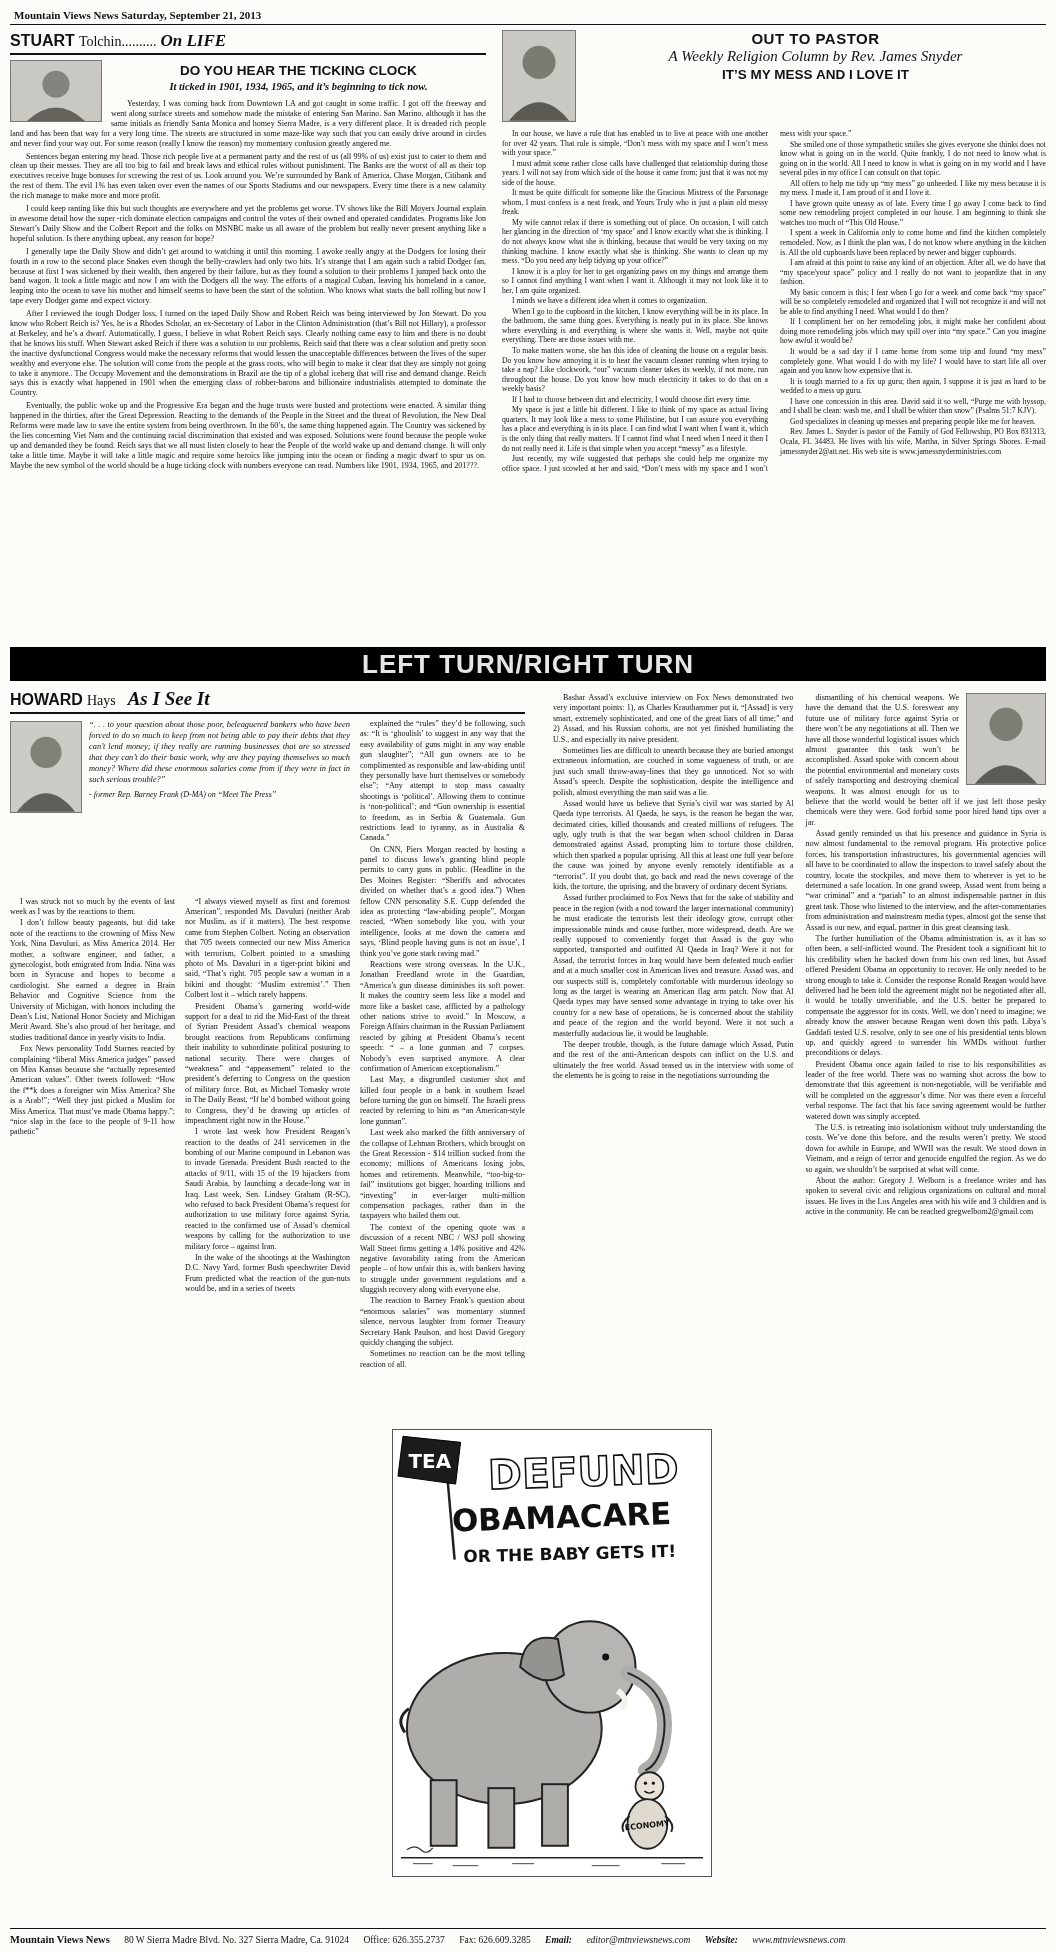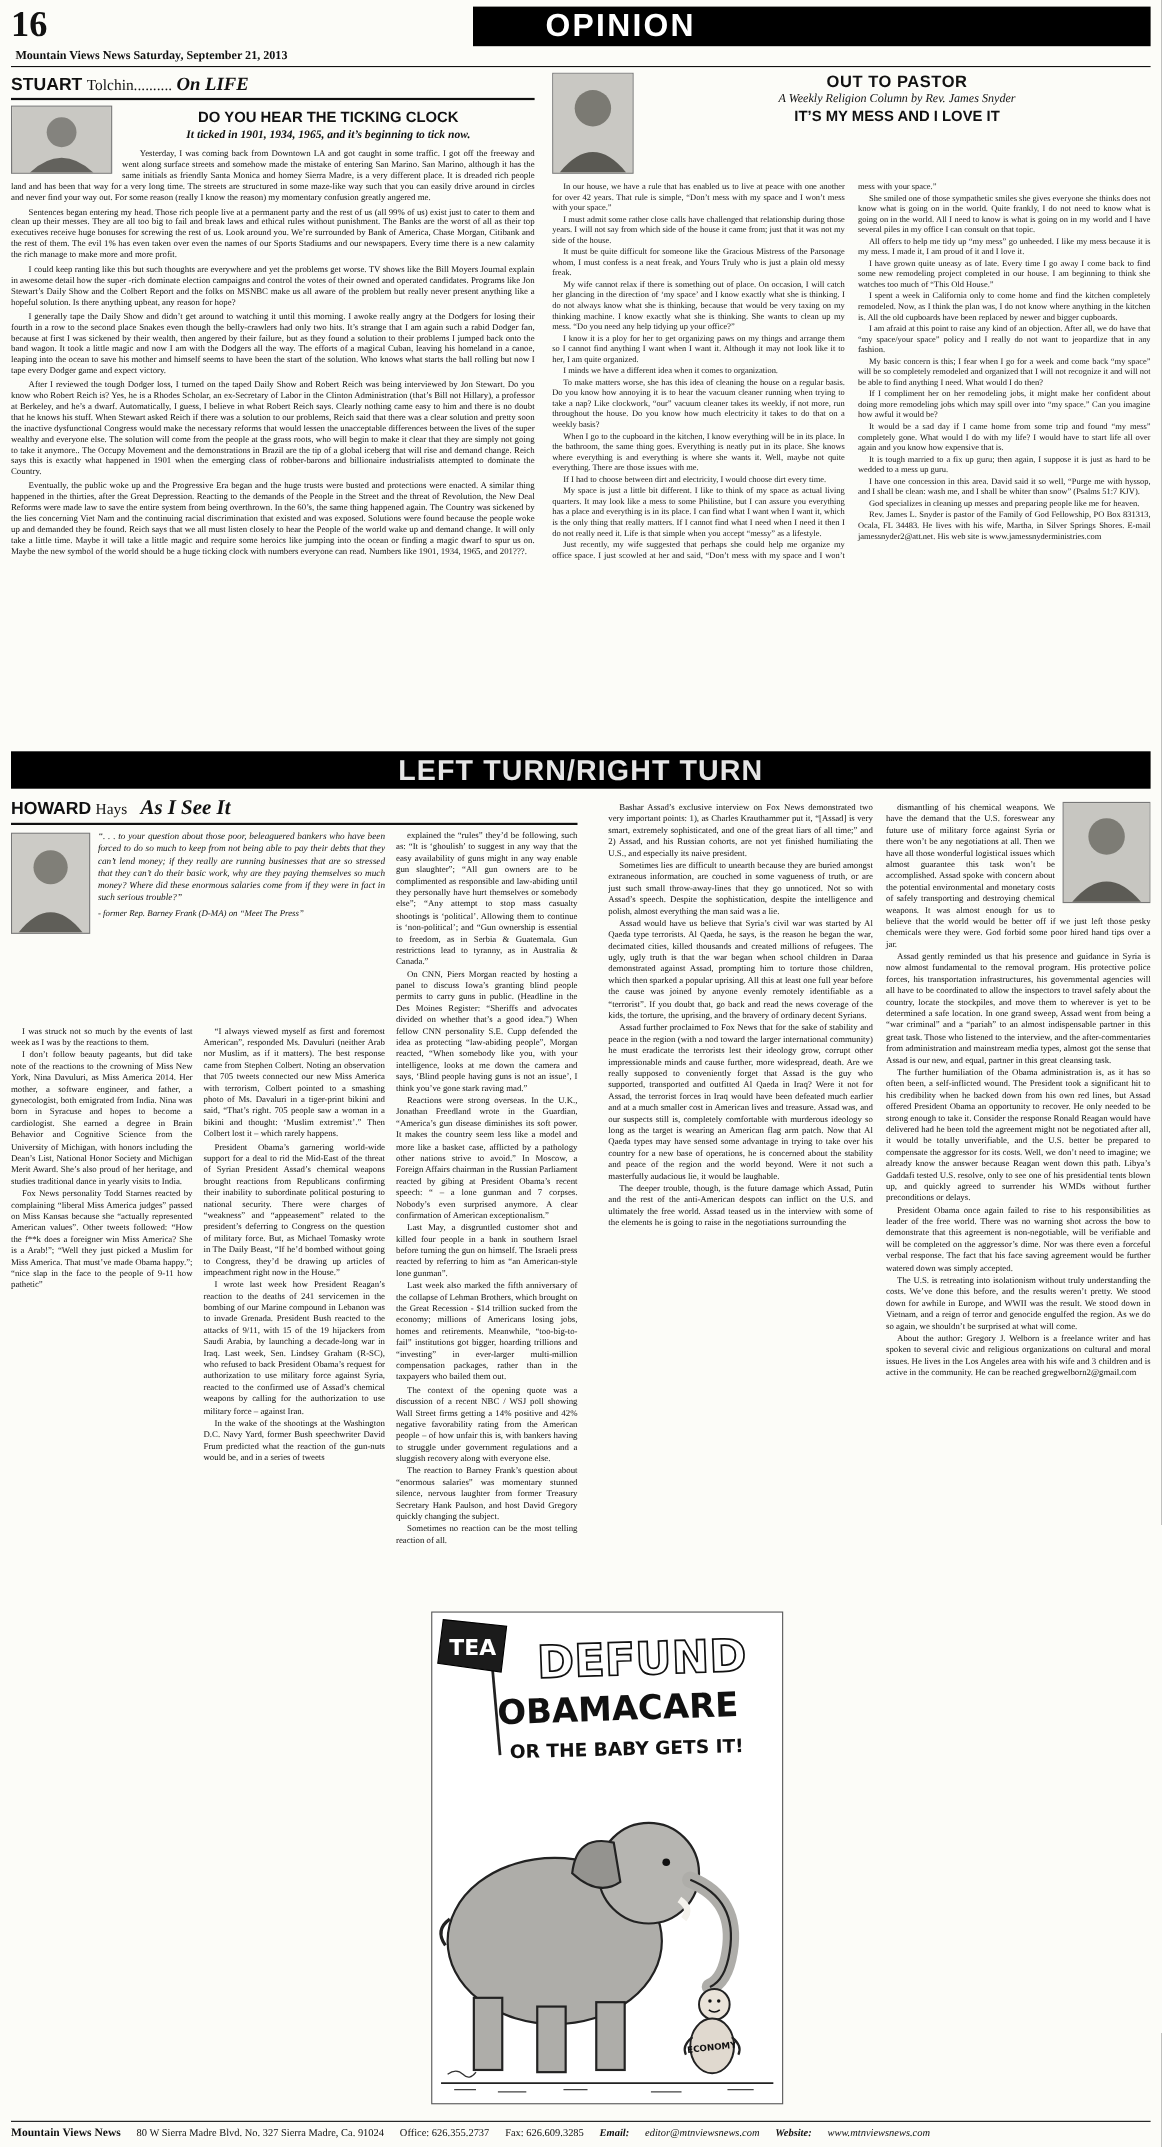--- a/index.html
+++ b/index.html
@@ -29,21 +29,21 @@
   overflow:hidden;margin-top:5px}
 .stuart-photo{float:left;width:92px;height:62px;margin:5px 9px 3px 0}
 .stuart-headline{font-family:"Liberation Sans",sans-serif;font-size:13.5px;text-align:center;margin-top:8px}
 .stuart-subhead{font-style:italic;font-weight:bold;font-size:10.5px;text-align:center;margin:3px 0 7px}
 .stuart-body p{font-size:8px;line-height:1.24;text-align:justify;text-indent:16px;margin-bottom:3px}
 
 .pastor-head{display:flex;gap:9px}
 .pastor-photo{width:74px;height:92px;flex:none}
 .pastor-titles{flex:1;text-align:center}
 .pastor-title{font-family:"Liberation Sans",sans-serif;font-size:15px;font-weight:bold;letter-spacing:.5px}
-.pastor-tagline{font-style:italic;font-size:11px;margin-top:1px}
+.pastor-tagline{font-style:italic;font-size:15px;margin-top:1px}
 .pastor-headline{font-family:"Liberation Sans",sans-serif;font-size:13.5px;font-weight:bold;margin-top:2px}
 .pastor-body{margin-top:7px;column-count:2;column-gap:12px}
 .pastor-body p{font-size:7.7px;line-height:1.24;text-align:justify;text-indent:10px;margin-bottom:1px}
 
 
 .turn-bar{background:#000;color:#e5e5e5;text-align:center;font-family:"Liberation Sans",sans-serif;
   font-weight:bold;font-size:26px;letter-spacing:1px;height:34px;line-height:34px;margin:5px 0 6px}
 
 
 .bottom-row{display:grid;grid-template-columns:515px 1fr;column-gap:28px;height:1198px;
@@ -79,26 +79,20 @@
 .page-footer .fname{font-weight:bold;font-size:10.5px}
 .page-footer .flabel{font-weight:bold;font-style:italic}
 .page-footer .fital{font-style:italic}
 </style>
 </head>
 <body>
 
 <div class="page">
 
   <header>
-    <div class="mast-top">
-      <div class="page-number">16</div>
-      <div class="opinion-bar">
-        <span class="op">OPINION</span>
-      </div>
-    </div>
     <div class="mast-sub">Mountain Views News  Saturday, September 21, 2013</div>
   </header>
 
   <section class="top-row">
 
     <article>
       <div class="col-head">
         <span class="nm">STUART</span>
         <span class="nm2">Tolchin..........</span>
         <span class="colttl">On LIFE</span>
@@ -137,22 +131,22 @@
           <h2 class="pastor-headline">IT’S MY MESS AND I LOVE IT</h2>
         </div>
       </div>
       <div class="pastor-body">
           <p>In our house, we have a rule that has enabled us to live at peace with one another for over 42 years.  That rule is simple, “Don’t mess with my space and I won’t mess with your space.”</p>
           <p>I must admit some rather close calls have challenged that relationship during those years.  I will not say from which side of the house it came from; just that it was not my side of the house.</p>
           <p>It must be quite difficult for someone like the Gracious Mistress of the Parsonage whom, I must confess is a neat freak, and Yours Truly who is just a plain old messy freak.</p>
           <p>My wife cannot relax if there is something out of place.  On occasion, I will catch her glancing in the direction of ‘my space’ and I know exactly what she is thinking.  I do not always know what she is thinking, because that would be very taxing on my thinking machine.  I know exactly what she is thinking.  She wants to clean up my mess.  “Do you need any help tidying up your office?”</p>
           <p>I know it is a ploy for her to get organizing paws on my things and arrange them so I cannot find anything I want when I want it.  Although it may not look like it to her, I am quite organized.</p>
           <p>I minds we have a different idea when it comes to organization.</p>
+          <p>When I go to the cupboard in the kitchen, I know everything will be in its place.  In the bathroom, the same thing goes.  Everything is neatly put in its place.  She knows where everything is and everything is where she wants it.  Well, maybe not quite everything.  There are those issues with me.</p>
           <p>To make matters worse, she has this idea of cleaning the house on a regular basis.  Do you know how annoying it is to hear the vacuum cleaner running when trying to take a nap?  Like clockwork, “our” vacuum cleaner takes its weekly, if not more, run throughout the house.  Do you know how much electricity it takes to do that on a weekly basis?</p>
-          <p>When I go to the cupboard in the kitchen, I know everything will be in its place.  In the bathroom, the same thing goes.  Everything is neatly put in its place.  She knows where everything is and everything is where she wants it.  Well, maybe not quite everything.  There are those issues with me.</p>
           <p>If I had to choose between dirt and electricity, I would choose dirt every time.</p>
           <p>My space is just a little bit different.  I like to think of my space as actual living quarters.  It may look like a mess to some Philistine, but I can assure you everything has a place and everything is in its place.  I can find what I want when I want it, which is the only thing that really matters.  If I cannot find what I need when I need it then I do not really need it.  Life is that simple when you accept “messy” as a lifestyle.</p>
           <p>Just recently, my wife suggested that perhaps she could help me organize my office space.  I just scowled at her and said, “Don’t mess with my space and I won’t mess with your space.”</p>
           <p>She smiled one of those sympathetic smiles she gives everyone she thinks does not know what is going on in the world.  Quite frankly, I do not need to know what is going on in the world.  All I need to know is what is going on in my world and I have several piles in my office I can consult on that topic.</p>
           <p>All offers to help me tidy up “my mess” go unheeded.  I like my mess because it is my mess.  I made it, I am proud of it and I love it.</p>
           <p>I have grown quite uneasy as of late.  Every time I go away I come back to find some new remodeling project completed in our house.  I am beginning to think she watches too much of “This Old House.”</p>
           <p>I spent a week in California only to come home and find the kitchen completely remodeled.  Now, as I think the plan was, I do not know where anything in the kitchen is.  All the old cupboards have been replaced by newer and bigger cupboards.</p>
           <p>I am afraid at this point to raise any kind of an objection.  After all, we do have that “my space/your space” policy and I really do not want to jeopardize that in any fashion.</p>
           <p>My basic concern is this; I fear when I go for a week and come back “my space” will be so completely remodeled and organized that I will not recognize it and will not be able to find anything I need.  What would I do then?</p>
           <p>If I compliment her on her remodeling jobs, it might make her confident about doing more remodeling jobs which may spill over into “my space.”  Can you imagine how awful it would be?</p>

